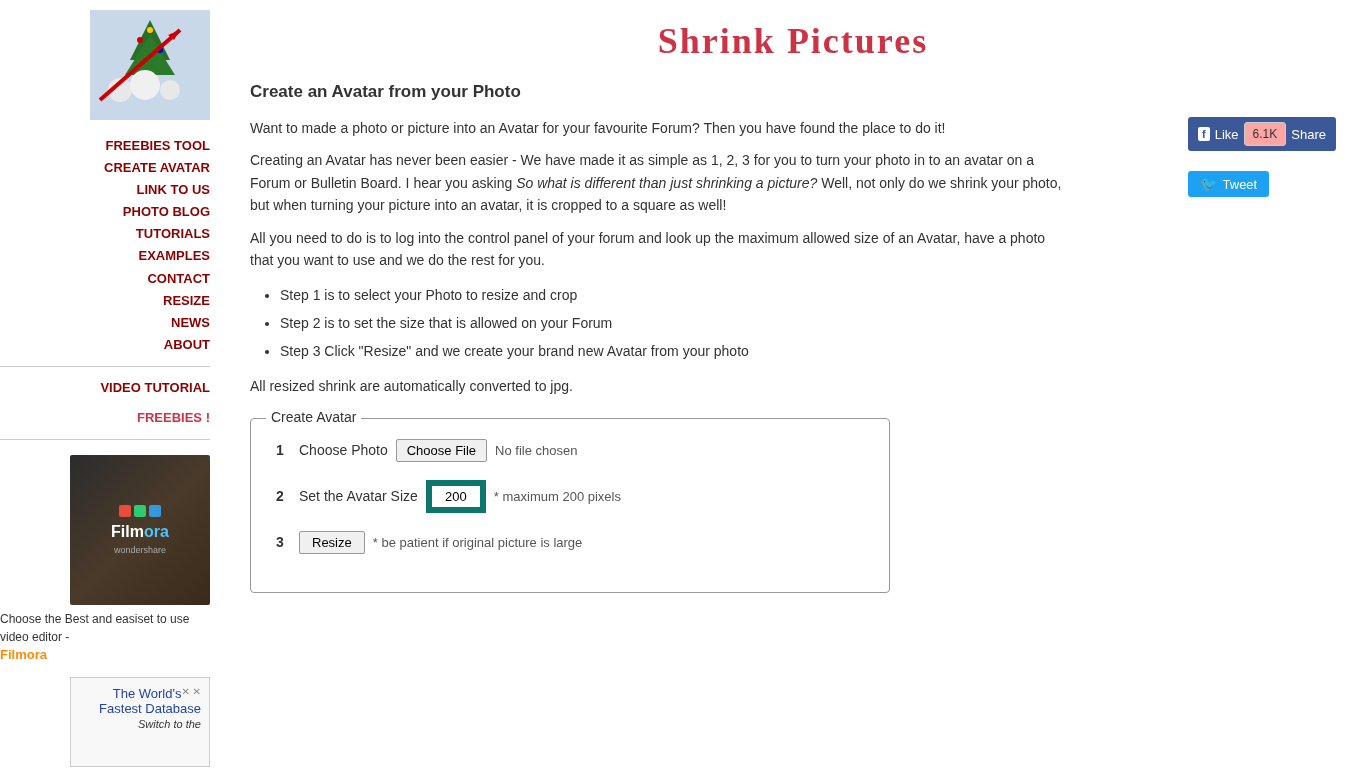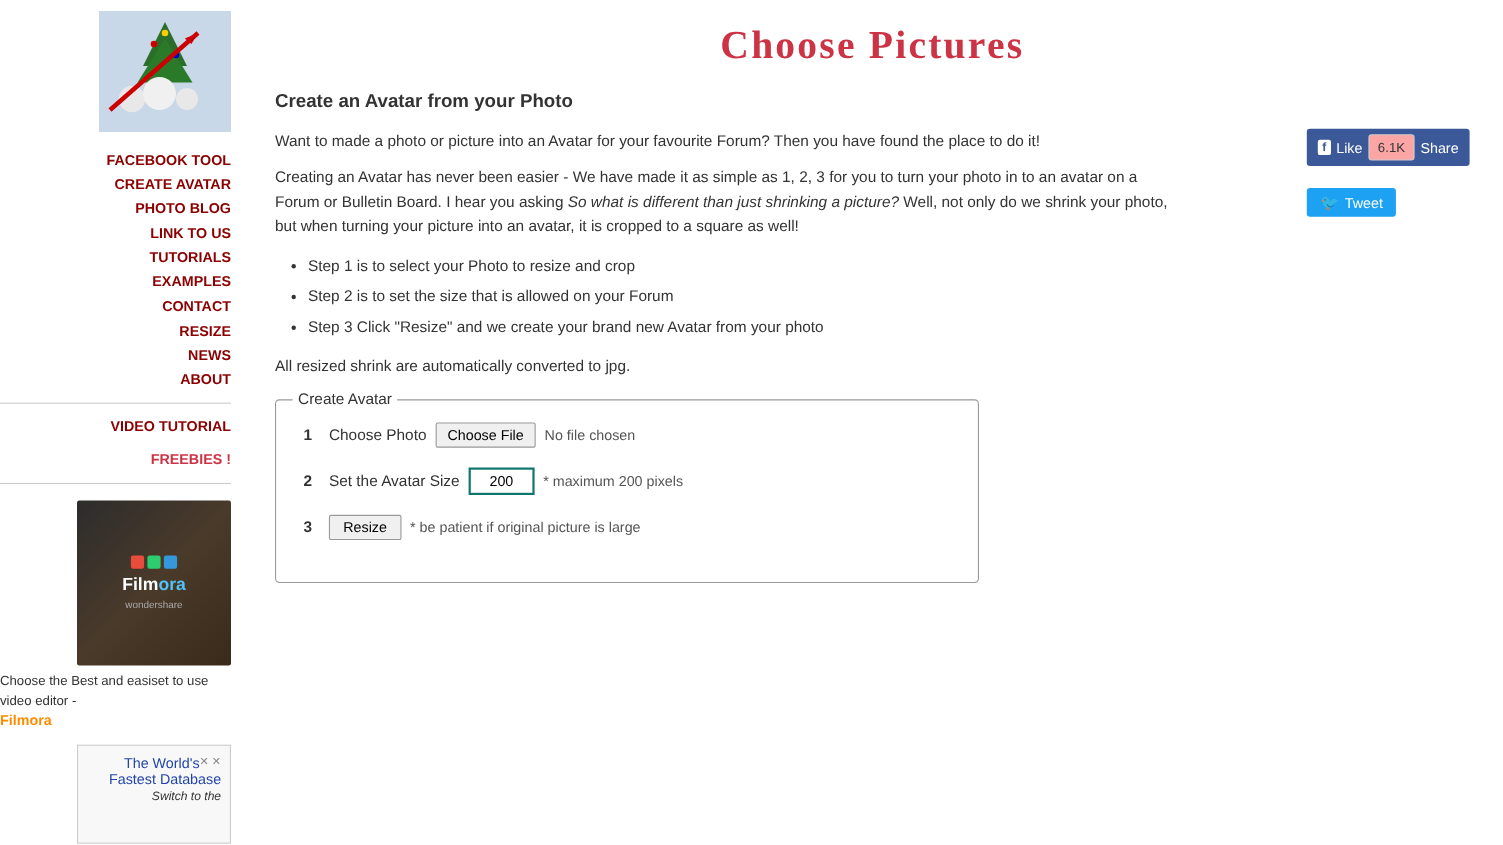--- a/index.html
+++ b/index.html
@@ -59,21 +59,21 @@
     .form-legend { position: absolute; top: -10px; left: 15px; background: #fff; padding: 0 5px; font-size: 14px; font-weight: normal; color: #333; }
     
     .form-row { display: flex; align-items: center; margin-bottom: 18px; font-size: 14px; }
     .form-number { font-weight: bold; margin-right: 8px; min-width: 15px; }
     .form-label { margin-right: 8px; }
     
     .file-input-wrapper { display: inline-flex; align-items: center; }
     .file-button { background: #f0f0f0; border: 1px solid #999; padding: 3px 10px; font-size: 13px; cursor: pointer; border-radius: 2px; }
     .no-file-text { margin-left: 8px; color: #555; font-size: 13px; }
     
-    .size-input { border: 2px solid #0f766e; padding: 3px 6px; width: 60px; font-size: 13px; text-align: center; }
+    .size-input { border: 6px solid #0f766e; padding: 3px 6px; width: 60px; font-size: 13px; text-align: center; }
     .max-text { margin-left: 8px; color: #555; font-size: 13px; }
     
     .resize-button { background: #f0f0f0; border: 1px solid #999; padding: 3px 12px; font-size: 13px; cursor: pointer; border-radius: 2px; }
     .patient-text { margin-left: 8px; color: #555; font-size: 13px; }
     
     .content-area { display: flex; gap: 20px; }
     .text-content { flex: 1; }
   </style>
 </head>
 <body>
@@ -98,24 +98,24 @@
         <circle cx="50" cy="30" r="3" fill="#cc0000"></circle>
         <circle cx="70" cy="40" r="3" fill="#0000cc"></circle>
         <circle cx="60" cy="20" r="3" fill="#ffcc00"></circle>
 
         <line x1="10" y1="90" x2="90" y2="20" stroke="#cc0000" stroke-width="4"></line>
         <polygon points="90,20 78,25 84,30" fill="#cc0000"></polygon>
       </svg>
     </div>
 
     <nav>
-      <a class="nav-link" href="#">FACEBOOK TOOL</a>
+      <a class="nav-link" href="#">FREEBIES TOOL</a>
       <a class="nav-link" href="#">CREATE AVATAR</a>
+      <a class="nav-link" href="#">LINK TO US</a>
       <a class="nav-link" href="#">PHOTO BLOG</a>
-      <a class="nav-link" href="#">LINK TO US</a>
       <a class="nav-link" href="#">TUTORIALS</a>
       <a class="nav-link" href="#">EXAMPLES</a>
       <a class="nav-link" href="#">CONTACT</a>
       <a class="nav-link" href="#">RESIZE</a>
       <a class="nav-link" href="#">NEWS</a>
       <a class="nav-link" href="#">ABOUT</a>
     </nav>
 
     <hr class="nav-divider">
 
@@ -142,21 +142,21 @@
 
     <div class="ad-box">
       <span class="ad-close">✕ ✕</span>
       <div class="ad-box-title">The World's Fastest Database</div>
       <div class="ad-box-subtitle">Switch to the</div>
     </div>
   </div>
 
   <div class="main">
 
-    <h1 class="page-title">Choose Pictures</h1>
+    <h1 class="page-title">Shrink Pictures</h1>
 
     <div class="content-area">
       <div class="text-content">
         <h2 class="section-title">Create an Avatar from your Photo</h2>
 
         <div class="social-bar">
           <div style="margin-bottom:10px;">
             <button class="fb-button">
               <span class="fb-icon">f</span>
               <span>Like</span>
@@ -171,20 +171,21 @@
             </button>
           </div>
         </div>
 
         <p class="intro-text">Want to made a photo or picture into an Avatar for your favourite Forum?  Then you have found the place to do it!</p>
 
         <p class="intro-text">
           <span>Creating an Avatar has never been easier - We have made it as simple as 1, 2, 3 for you to turn your photo in to an avatar on a Forum or Bulletin Board.  I hear you asking </span><span class="italic">So what is different than just shrinking a picture?</span><span>  Well, not only do we shrink your photo, but when turning your picture into an avatar, it is cropped to a square as well!</span>
         </p>
 
+        <p class="intro-text">All you need to do is to log into the control panel of your forum and look up the maximum allowed size of an Avatar, have a photo that you want to use and we do the rest for you.</p>
 
         <ul class="steps-list">
           <li>Step 1 is to select your Photo to resize and crop</li>
           <li>Step 2 is to set the size that is allowed on your Forum</li>
           <li>Step 3 Click "Resize" and we create your brand new Avatar from your photo</li>
         </ul>
 
         <p class="intro-text note-text">All resized shrink are automatically converted to jpg.</p>
 
         <div class="create-avatar-section">

